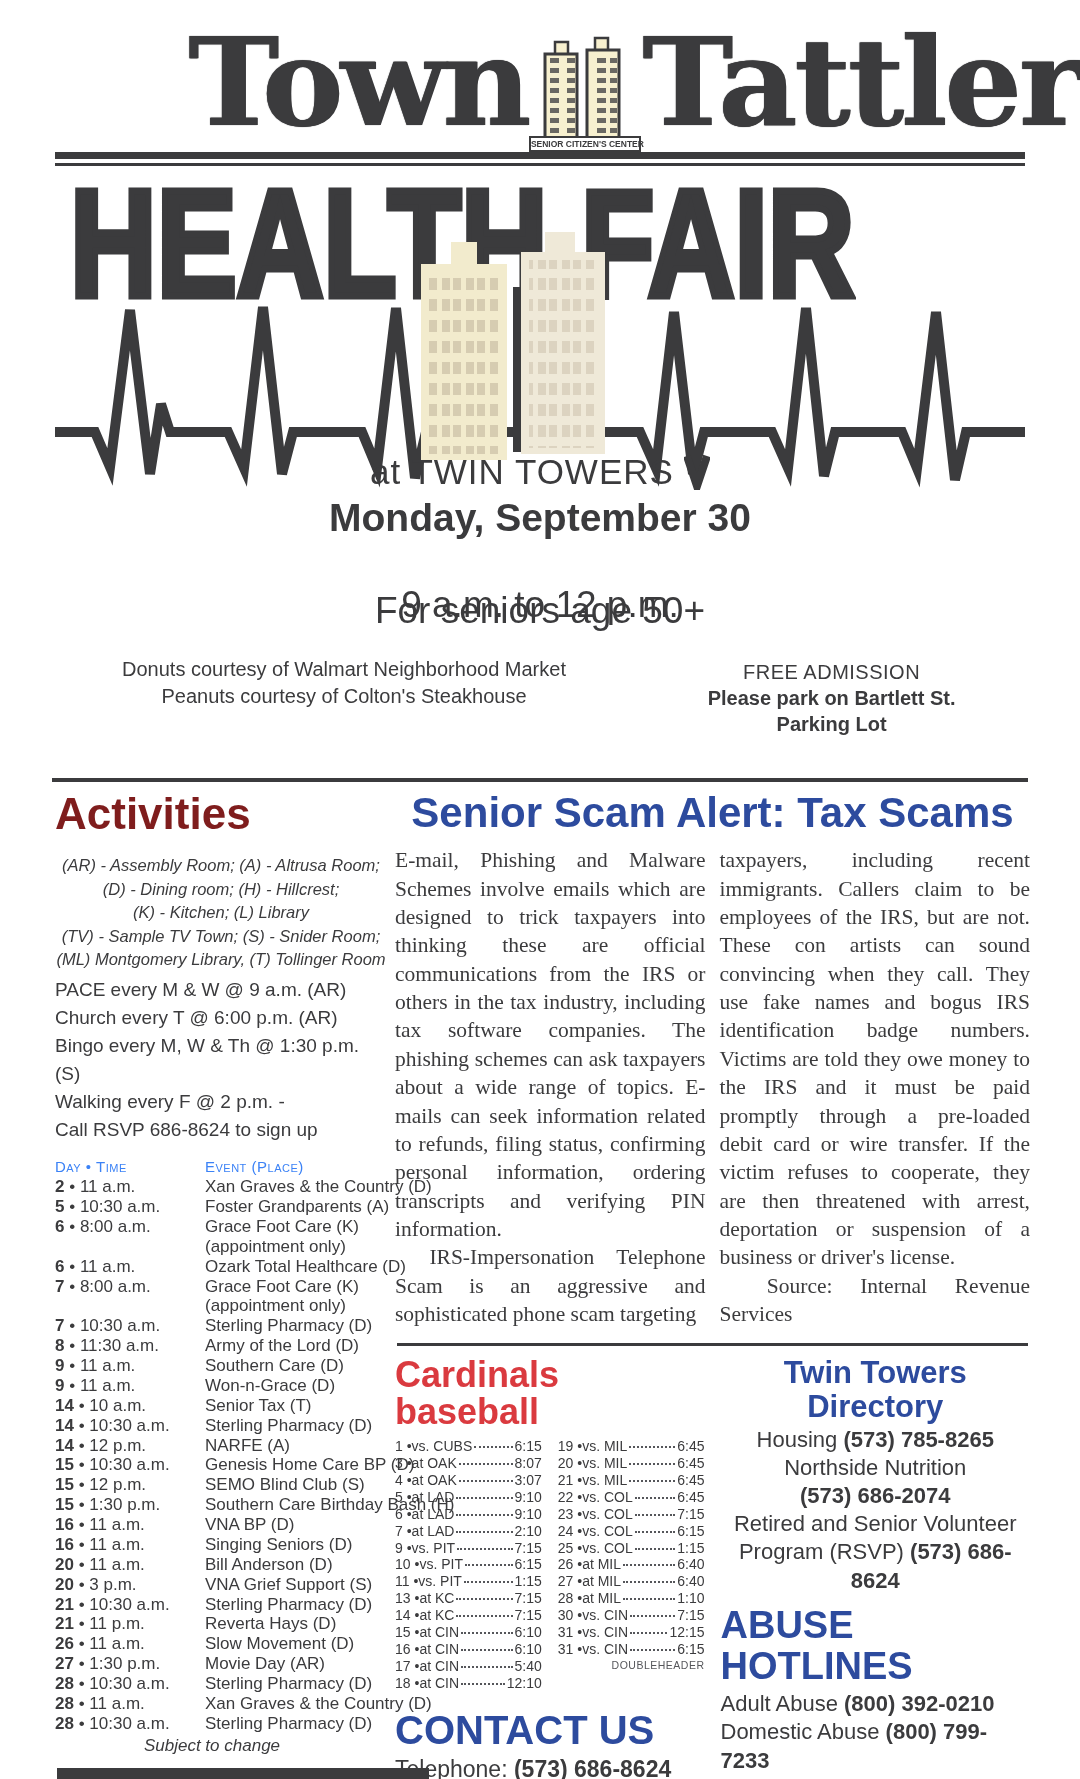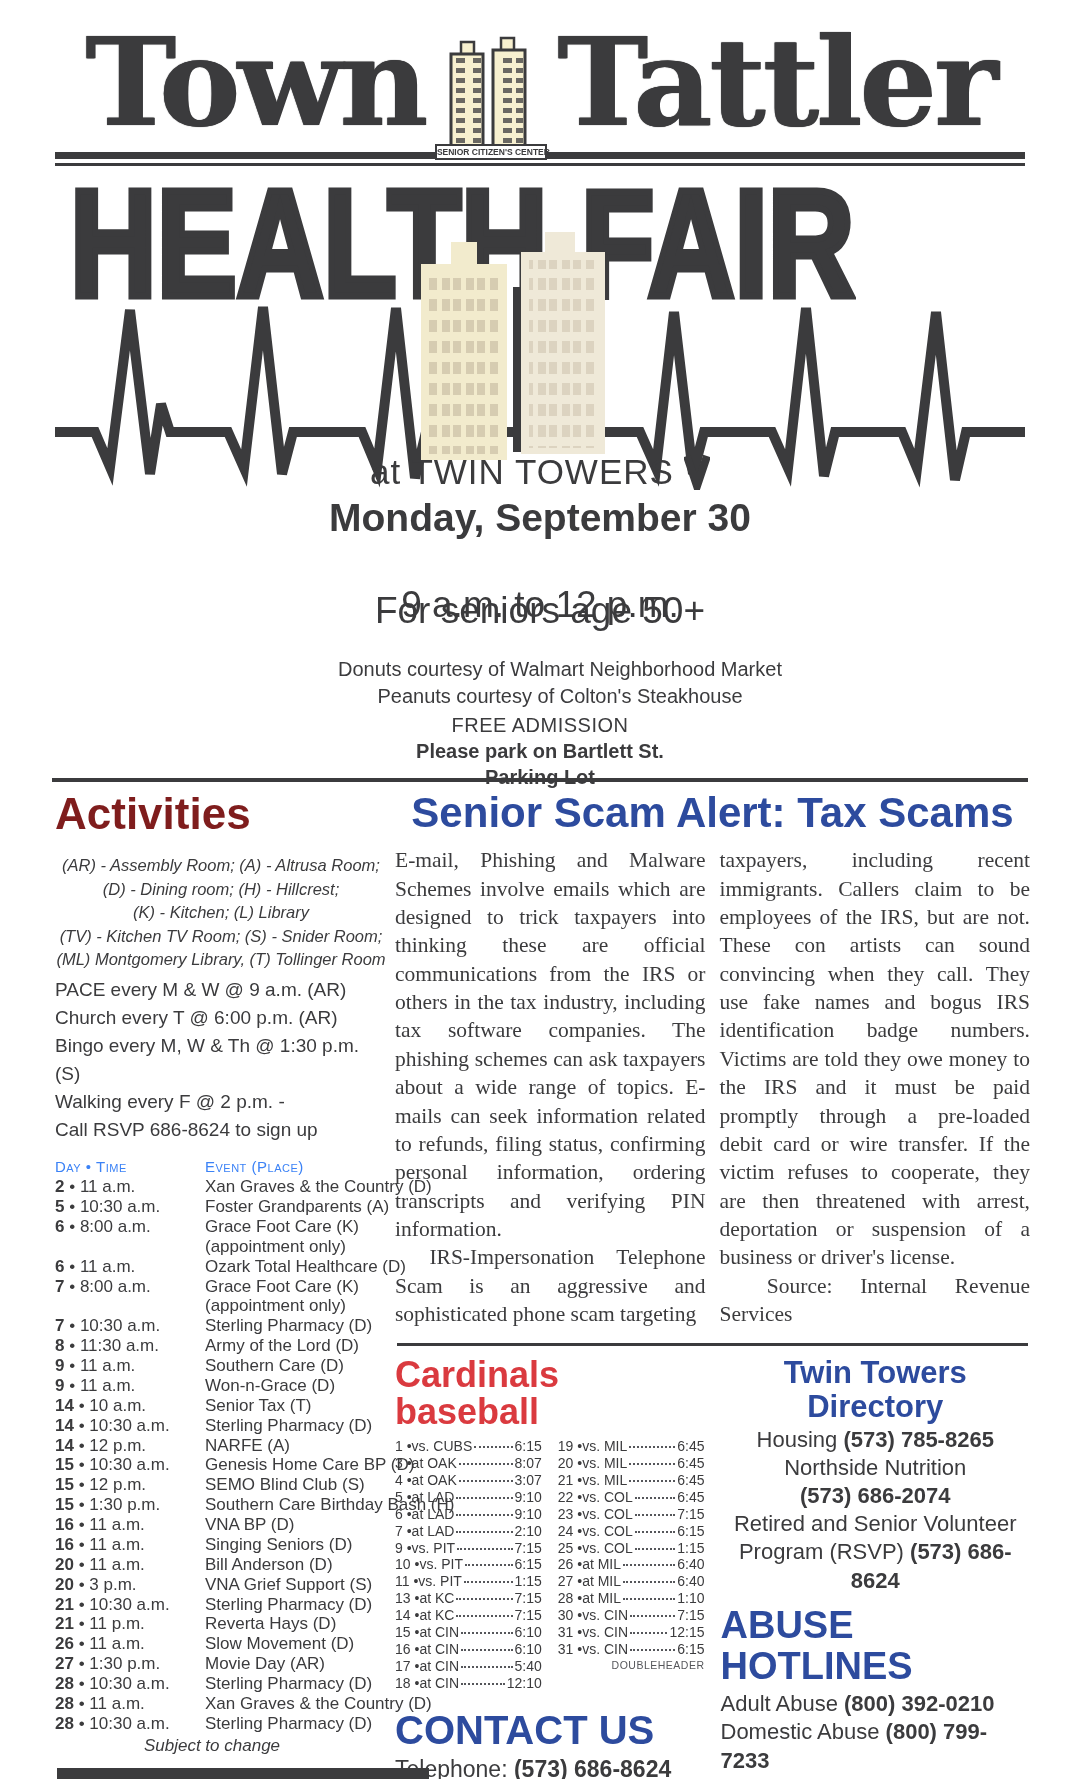--- a/index.html
+++ b/index.html
@@ -1,37 +1,37 @@
 <!DOCTYPE html>
 <html><head>
 <meta charset="utf-8">
 <style>
   * { margin:0; padding:0; box-sizing:border-box; }
   body { background:#888; font-family:"Liberation Sans", sans-serif; }
   .page { position:relative; width:1080px; height:1779px; margin:0 auto; background:#fff; color:#3b3b3d; overflow:hidden; }
 
   
-  .masthead { display:flex; justify-content:center; align-items:flex-start; gap:14px; padding-top:18px; height:152px; }
+  .masthead { display:flex; justify-content:flex-end; align-items:flex-start; gap:5px; padding-top:18px; height:152px; }
   .mast-word { font-family:"DejaVu Serif", serif; font-weight:700; font-size:122px; line-height:1.05; letter-spacing:-3px; color:#3b3b3d; text-shadow:0 0 1px #3b3b3d, 1px 0 0 #3b3b3d; }
   .mast-logo { position:relative; width:104px; height:128px; margin-top:18px; flex:0 0 auto; }
-  .mast-plaque { position:absolute; left:-4px; bottom:4px; width:112px; background:#fff; border:2px solid #3b3b3d; font-size:8.5px; font-weight:700; text-align:center; letter-spacing:0px; padding:1px 0; white-space:nowrap; }
+  .mast-plaque { position:absolute; left:-4px; bottom:12px; width:112px; background:#fff; border:2px solid #3b3b3d; font-size:8.5px; font-weight:700; text-align:center; letter-spacing:0px; padding:1px 0; white-space:nowrap; }
   .mast-rule { margin:0 55px; border-top:7px solid #3b3b3d; border-bottom:3px solid #3b3b3d; height:14px; }
 
   
   .hero { position:relative; height:612px; }
   .hf { position:absolute; top:0; left:70px; white-space:nowrap; font-weight:700; font-size:150px; line-height:1; letter-spacing:0px; color:#3b3b3d; -webkit-text-stroke:7px #3b3b3d; transform:scaleX(0.80) scaleY(1.02); transform-origin:left top; z-index:2; }
   .ekg { position:absolute; top:116px; left:0; width:1080px; height:230px; z-index:1; }
   .towers { position:absolute; top:66px; left:415px; width:215px; height:238px; z-index:3; }
   .hero-line { position:absolute; left:0; width:100%; text-align:center; z-index:4; }
   .loc { top:286px; font-size:35px; letter-spacing:1px; }
   .loc svg { vertical-align:-6px; margin-left:10px; }
   .date { top:330px; font-size:39px; font-weight:700; }
   .time { top:378px; font-size:37px;margin-top:40px; }
   .aud  { top:424px; font-size:37px; }
-  .foot-row { position:absolute; top:490px; left:0; width:100%; display:flex; z-index:4;flex-direction:column; }
+  .foot-row { position:absolute; top:490px; left:0; width:100%; display:flex; z-index:4; }
   .courtesy { flex:0 0 60%; text-align:center; font-size:20px; line-height:1.33; padding-left:40px; }
   .admission { flex:0 0 34%; text-align:center; font-size:20px; line-height:1.3; padding-top:3px; }
   .admission .free { letter-spacing:0.5px; }
   .admission b { display:block; }
 
   .big-rule { margin:0 52px; border-top:4px solid #3b3b3d; }
 
   
   .content { display:grid; grid-template-columns:332px 1fr; column-gap:8px; padding:8px 50px 0 55px; }
 
@@ -161,21 +161,21 @@
   <div class="big-rule"></div>
 
   <div class="content">
 
     <div class="col-activities">
       <div class="act-title">Activities</div>
       <div class="act-legend">
         <div>(AR) - Assembly Room; (A) - Altrusa Room;</div>
           <div>(D) - Dining room; (H) - Hillcrest;</div>
           <div>(K) - Kitchen; (L) Library</div>
-          <div>(TV) - Kitchen TV Room; (S) - Snider Room;</div>
+          <div>(TV) - Sample TV Town; (S) - Snider Room;</div>
           <div>(ML) Montgomery Library, (T) Tollinger Room</div>
       </div>
       <div class="act-recurring">
         <div>PACE every M &amp; W @ 9 a.m. (AR)</div>
           <div>Church every T @ 6:00 p.m. (AR)</div>
           <div>Bingo every M, W &amp; Th @ 1:30 p.m. (S)</div>
           <div>Walking every F @ 2 p.m. -</div>
           <div>Call RSVP 686-8624 to sign up</div>
       </div>
       <div class="act-table">

